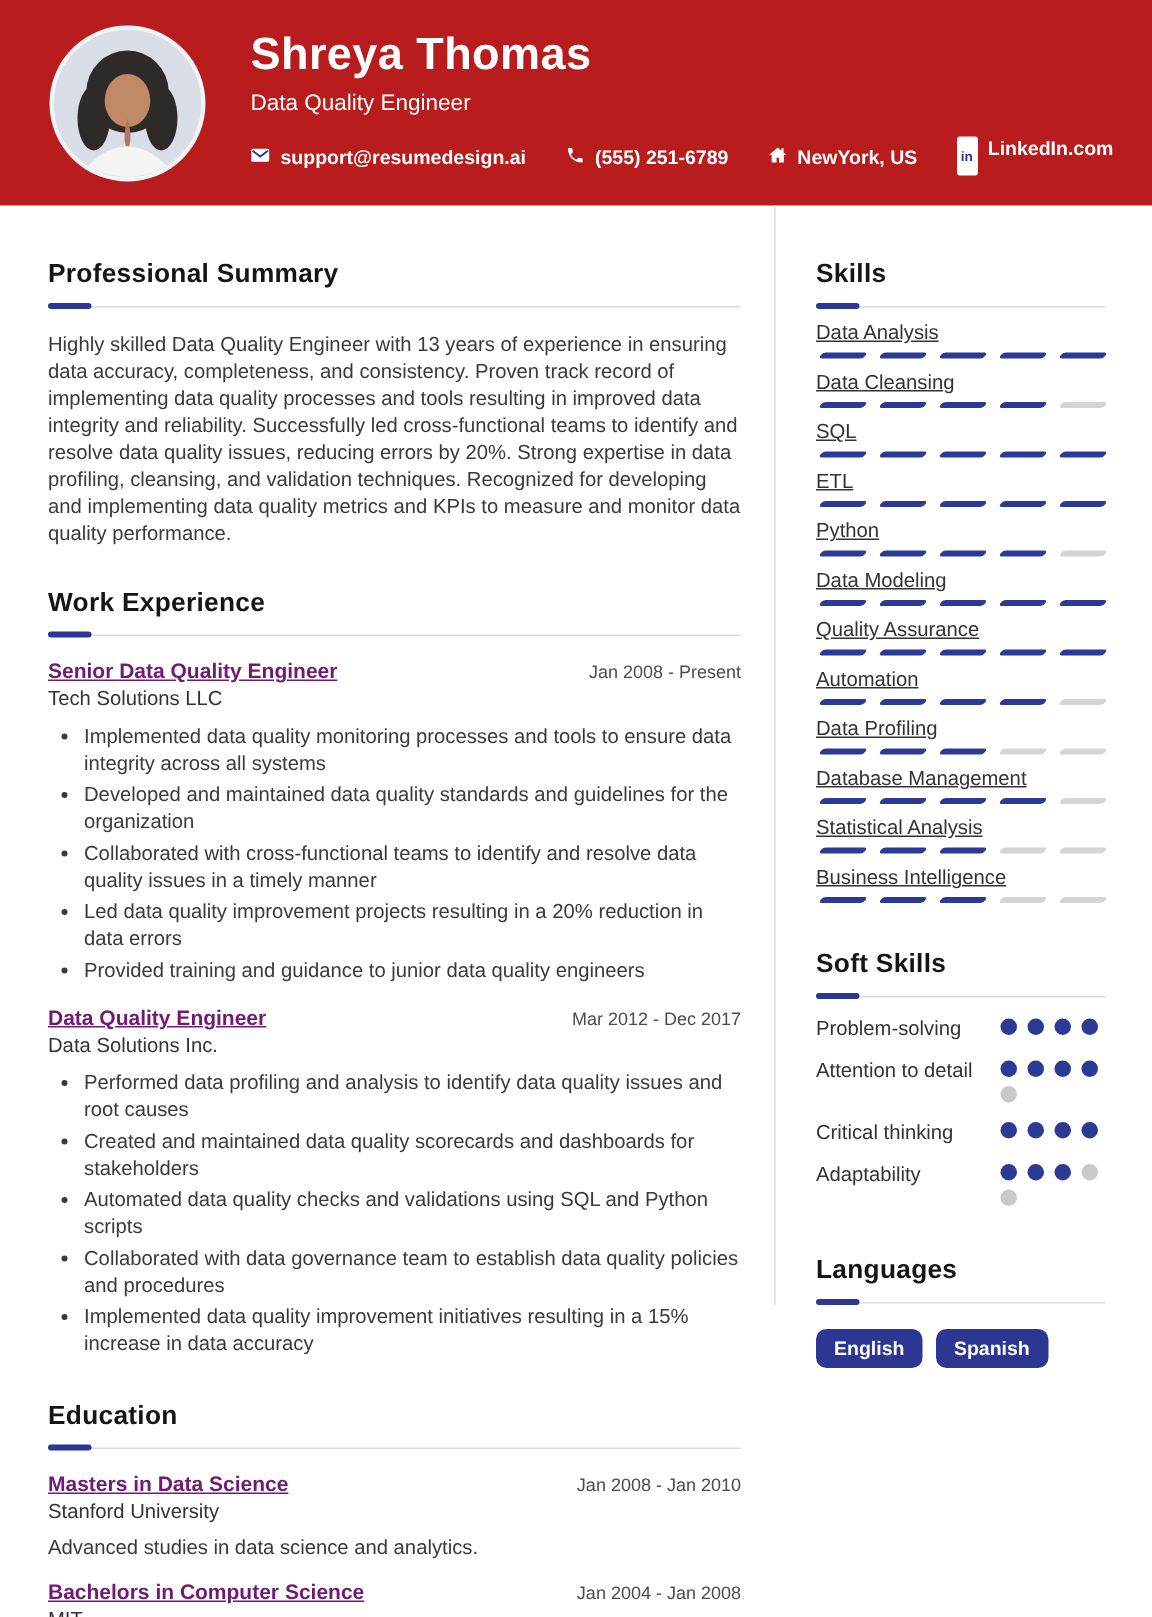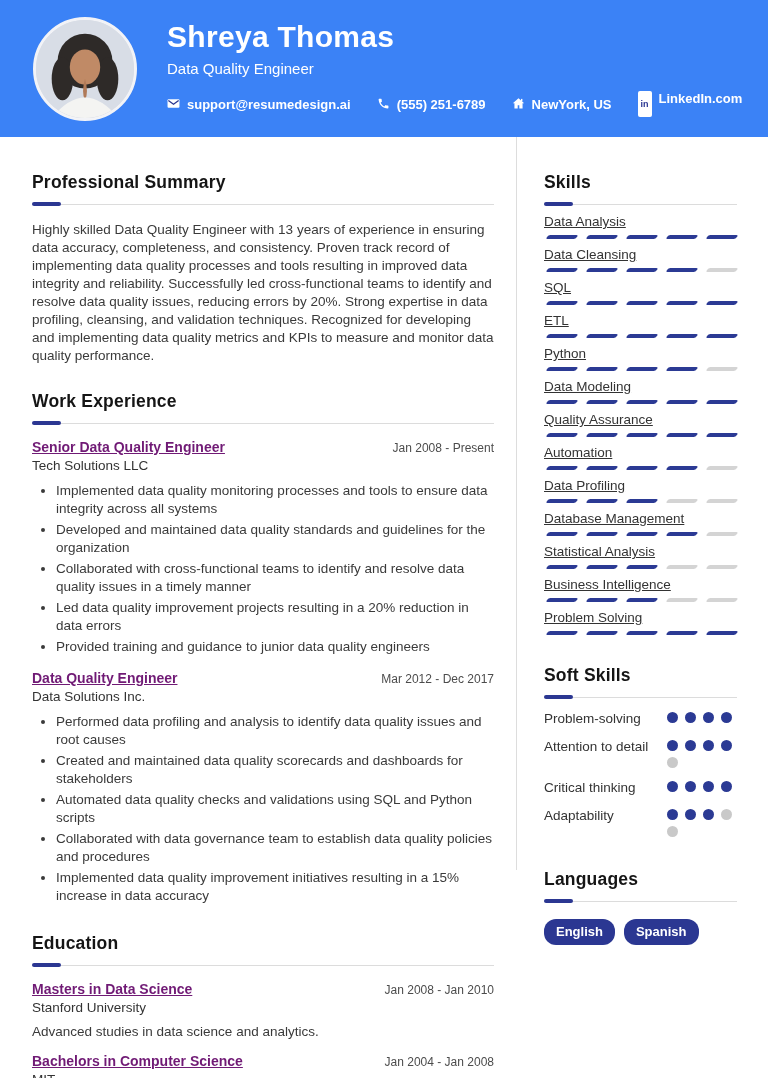--- a/index.html
+++ b/index.html
@@ -6,21 +6,21 @@
   html,body { margin:0; padding:0; }
   body {
     width:768px; height:1078px;
     font-family:"Liberation Sans", sans-serif;
     background:#ffffff; color:#3a3a3a;
   }
   .page { width:768px; height:1078px; background:#fff; overflow:hidden; }
 
   
   .hdr {
-    height:137px; background:#3b82f6;
+    height:137px; background:#b91c1c;
     display:flex; align-items:center; padding-left:33px;
   }
   .avatar-wrap {
     width:104px; height:104px; border-radius:50%;
     border:3px solid #f2f3f7; overflow:hidden; background:#d8dde6; flex:none;
   }
   .avatar-wrap svg { display:block; width:100%; height:100%; }
   .hdr-text { margin-left:30px; }
   .name { margin:0; font-size:30px; font-weight:700; color:#fff; letter-spacing:.3px; }
   .job-title { margin-top:6px; font-size:15px; font-weight:500; color:#fff; }
@@ -74,21 +74,21 @@
   .soft-label { flex:1; max-width:112px; font-size:13.5px; line-height:17px; color:#333; }
   .dots { width:70px; margin-left:auto; display:flex; flex-wrap:wrap; gap:6px 7px; padding-top:2px; }
   .dot { width:11px; height:11px; border-radius:50%; }
   .dot.f { background:#2b3a94; }
   .dot.e { background:#c9c9c9; }
 
   
   .sec-lang { margin-top:32px; }
   .pills { display:flex; gap:9px; margin-top:16px; }
   .pill { background:#2b3792; color:#fff; font-size:13px; font-weight:600;
-          padding:5px 12px 6px; border-radius:12px; }
+          padding:5px 12px 6px; border-radius:7px; }
 </style>
 </head>
 <body>
 
 <div class="page">
 
   <header class="hdr">
     <div class="avatar-wrap">
       <svg viewBox="0 0 100 100">
         <rect width="100" height="100" fill="#d8dde6"></rect>
@@ -328,30 +328,20 @@
         <div class="skill">
           <div class="skill-name">Business Intelligence</div>
           <div class="segbar">
               <span class="seg f"></span>
               <span class="seg f"></span>
               <span class="seg f"></span>
               <span class="seg e"></span>
               <span class="seg e"></span>
             </div>
         </div>
-        <div class="skill">
-          <div class="skill-name">Problem Solving</div>
-          <div class="segbar">
-              <span class="seg f"></span>
-              <span class="seg f"></span>
-              <span class="seg f"></span>
-              <span class="seg f"></span>
-              <span class="seg f"></span>
-            </div>
-        </div>
       </section>
 
       <section class="sec-soft">
         <h2 class="sec-title">Soft Skills</h2>
         <div class="rule">
             <span class="rule-accent"></span>
           </div>
 
         <div class="soft-row">
           <div class="soft-label">Problem-solving</div>

